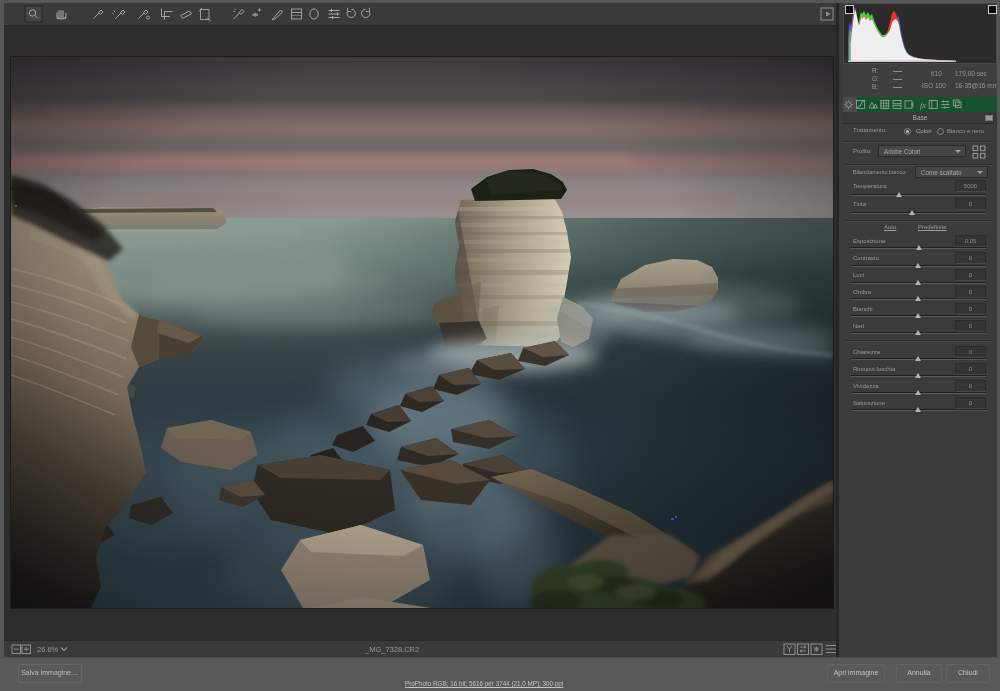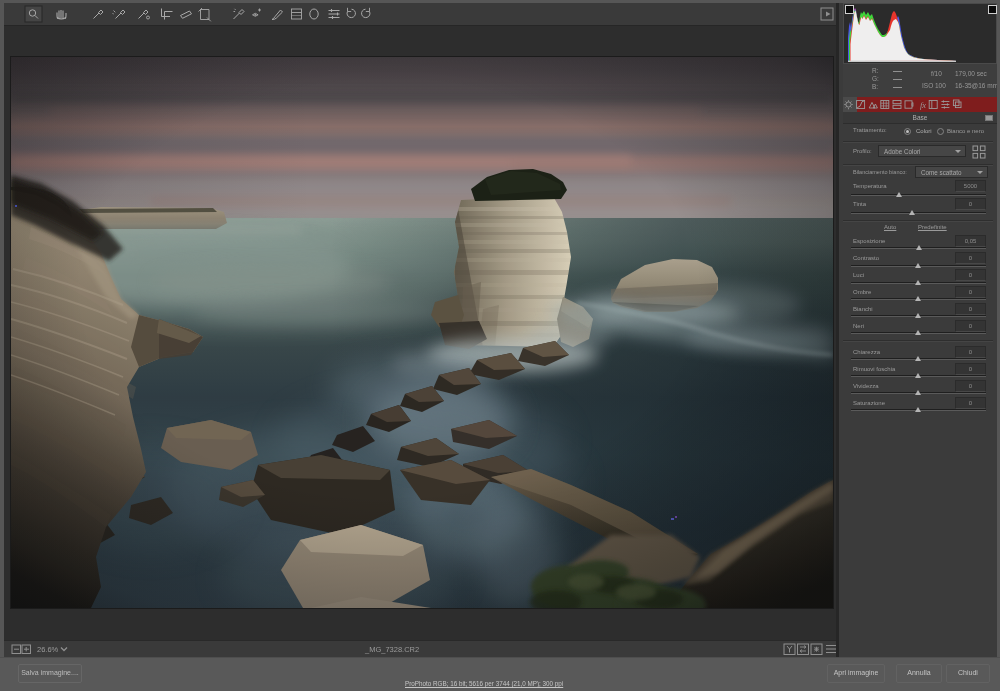--- a/index.html
+++ b/index.html
@@ -379,21 +379,21 @@
     <div class="abs" style="left:29px;top:11px;">G:</div>
       <div class="abs" style="left:50px;top:15px;width:9px;height:1px;background:#909090;"></div>
     <div class="abs" style="left:29px;top:19px;">B:</div>
       <div class="abs" style="left:50px;top:23px;width:9px;height:1px;background:#909090;"></div>
     <div class="abs" style="left:88px;top:6px;">f/10</div>
       <div class="abs" style="left:112px;top:6px;">179,00 sec</div>
     <div class="abs" style="left:79px;top:18px;">ISO 100</div>
       <div class="abs" style="left:112px;top:18px;">16-35@16 mm</div>
   </div>
 
-  <div class="abs" style="left:4px;top:94px;width:154px;height:15px;background:#7f1d1d;">
+  <div class="abs" style="left:4px;top:94px;width:154px;height:15px;background:#14532d;">
     <div class="abs" style="left:0;top:0;width:14px;height:15px;background:#4a4a4a;"></div>
     <svg width="154" height="15" style="position:relative">
       <g stroke="#9b9b9b" stroke-width="0.9" fill="none">
         <circle cx="5.5" cy="7.5" r="2.6"></circle>
         <path d="M5.5 3.2 l0 1.4 M5.5 10.9 l0 1.4 M1.2 7.5 l1.4 0 M8.4 7.5 l1.4 0 M2.5 4.5 l1 1 M7.5 9.5 l1 1 M8.5 4.5 l-1 1 M3.5 9.5 l-1 1" stroke-width="0.8"></path>
         <rect x="13.6" y="3.5" width="8" height="8"></rect>
           <path d="M14.2 10.6 Q17.6 10 18 7 Q18.4 4.2 21 3.9" stroke-width="1"></path>
         <path d="M26.2 11 l2.8 -5.6 l2.8 5.6 Z M30.4 11 l2 -4 l2 4 Z"></path>
         <rect x="37.8" y="3.5" width="8" height="8"></rect>
           <path d="M37.8 6.2 l8 0 M37.8 8.9 l8 0 M40.5 3.5 l0 8 M43.2 3.5 l0 8" stroke-width="0.7"></path>

